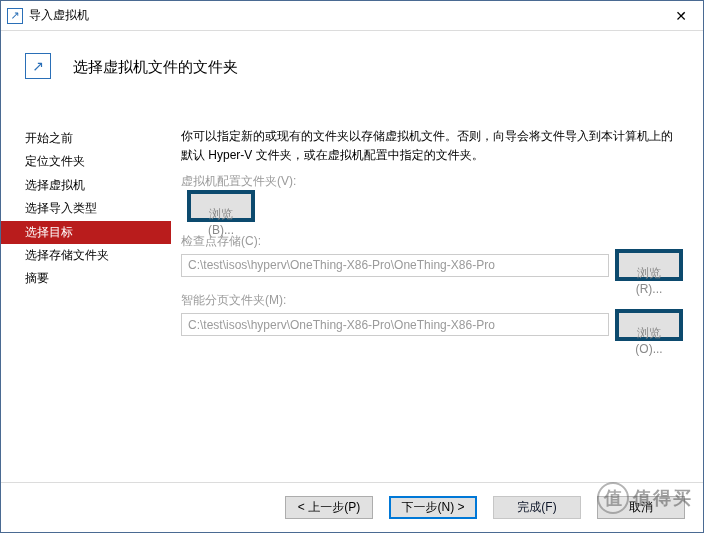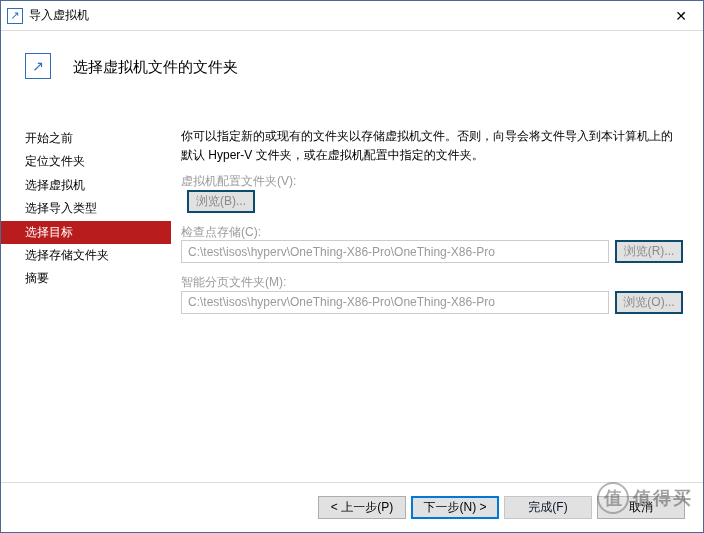--- a/index.html
+++ b/index.html
@@ -124,36 +124,36 @@
     background: #ffffff;
     color: #9b9b9b;
     font-family: inherit;
     font-size: 12px;
   }
   button.browse {
     width: 68px;
     height: 23px;
     margin-left: 6px;
     background: #e1e1e1;
-    border: 2px solid #0c4a6e;
+    border: 4px solid #0c4a6e;
     color: #8a8a8a;
     font-family: inherit;
     font-size: 12px;
-    padding: 0;
+    padding: 12px;
     cursor: default;
   }
 
   .footer {
     height: 50px;
     border-top: 1px solid #dcdcdc;
     display: flex;
     align-items: center;
     justify-content: flex-end;
     padding: 0 18px;
-    gap: 5px;
+    gap: 16px;
   }
   .footer button {
     height: 23px;
     min-width: 88px;
     padding: 0 10px;
     background: #e1e1e1;
     border: 1px solid #adadad;
     font-family: inherit;
     font-size: 12px;
     color: #000;

